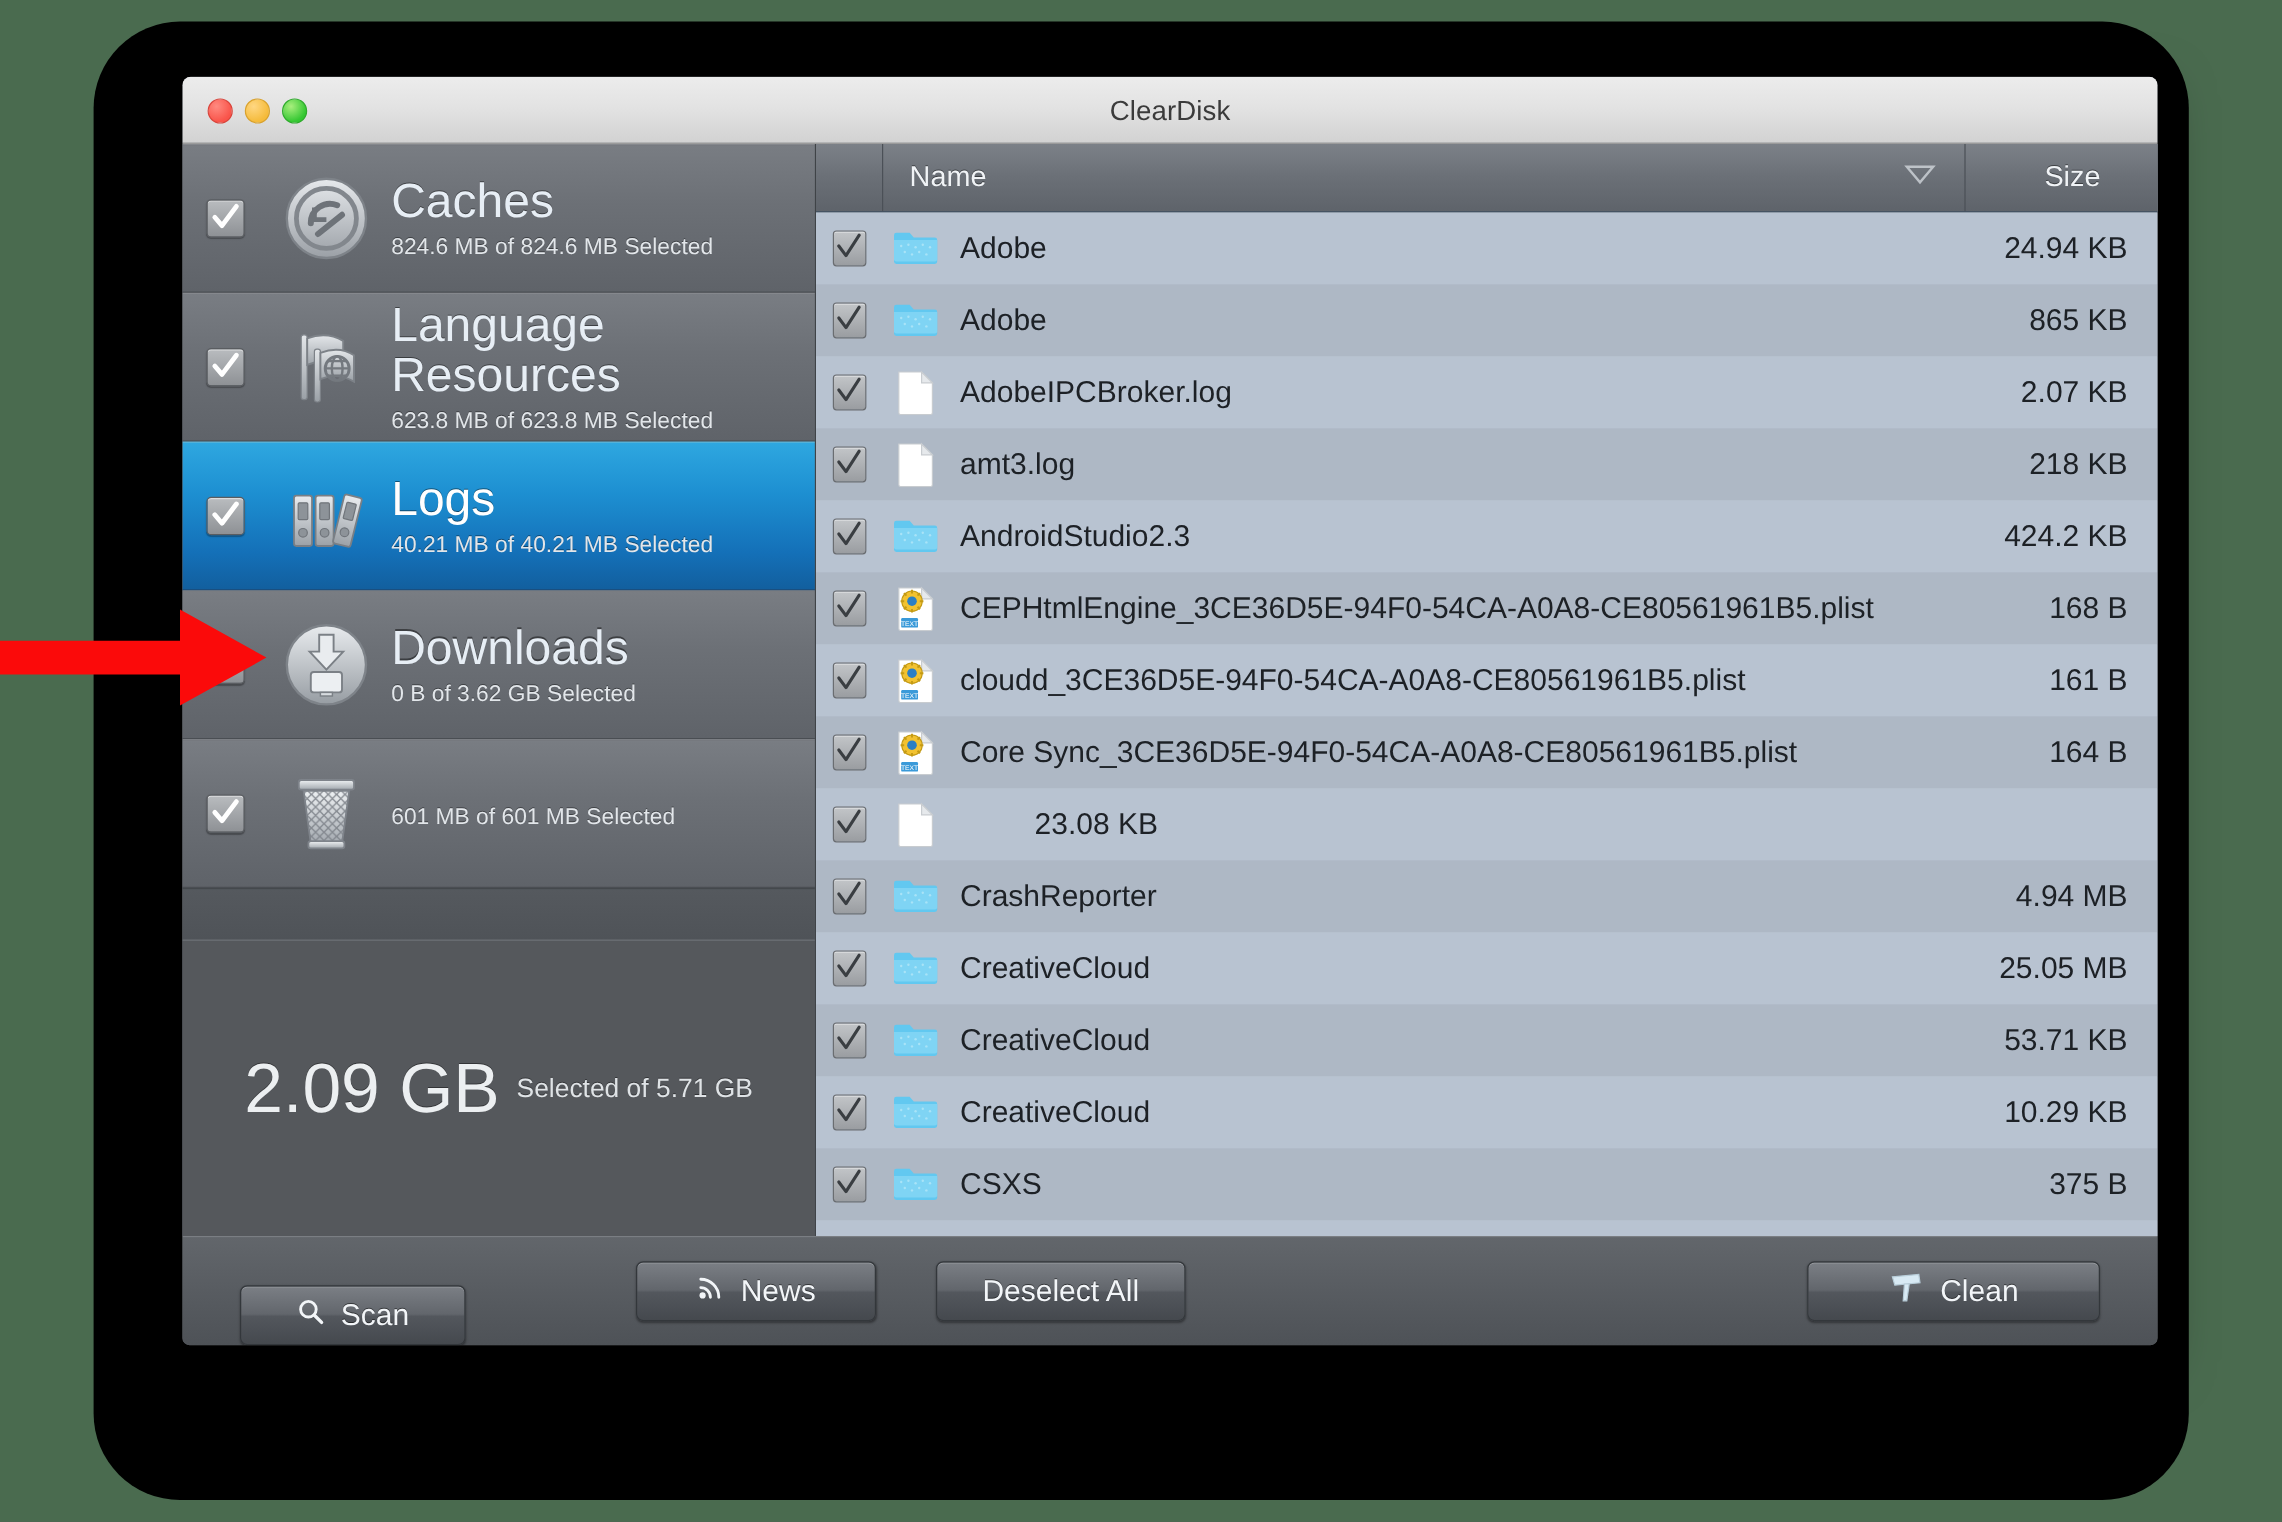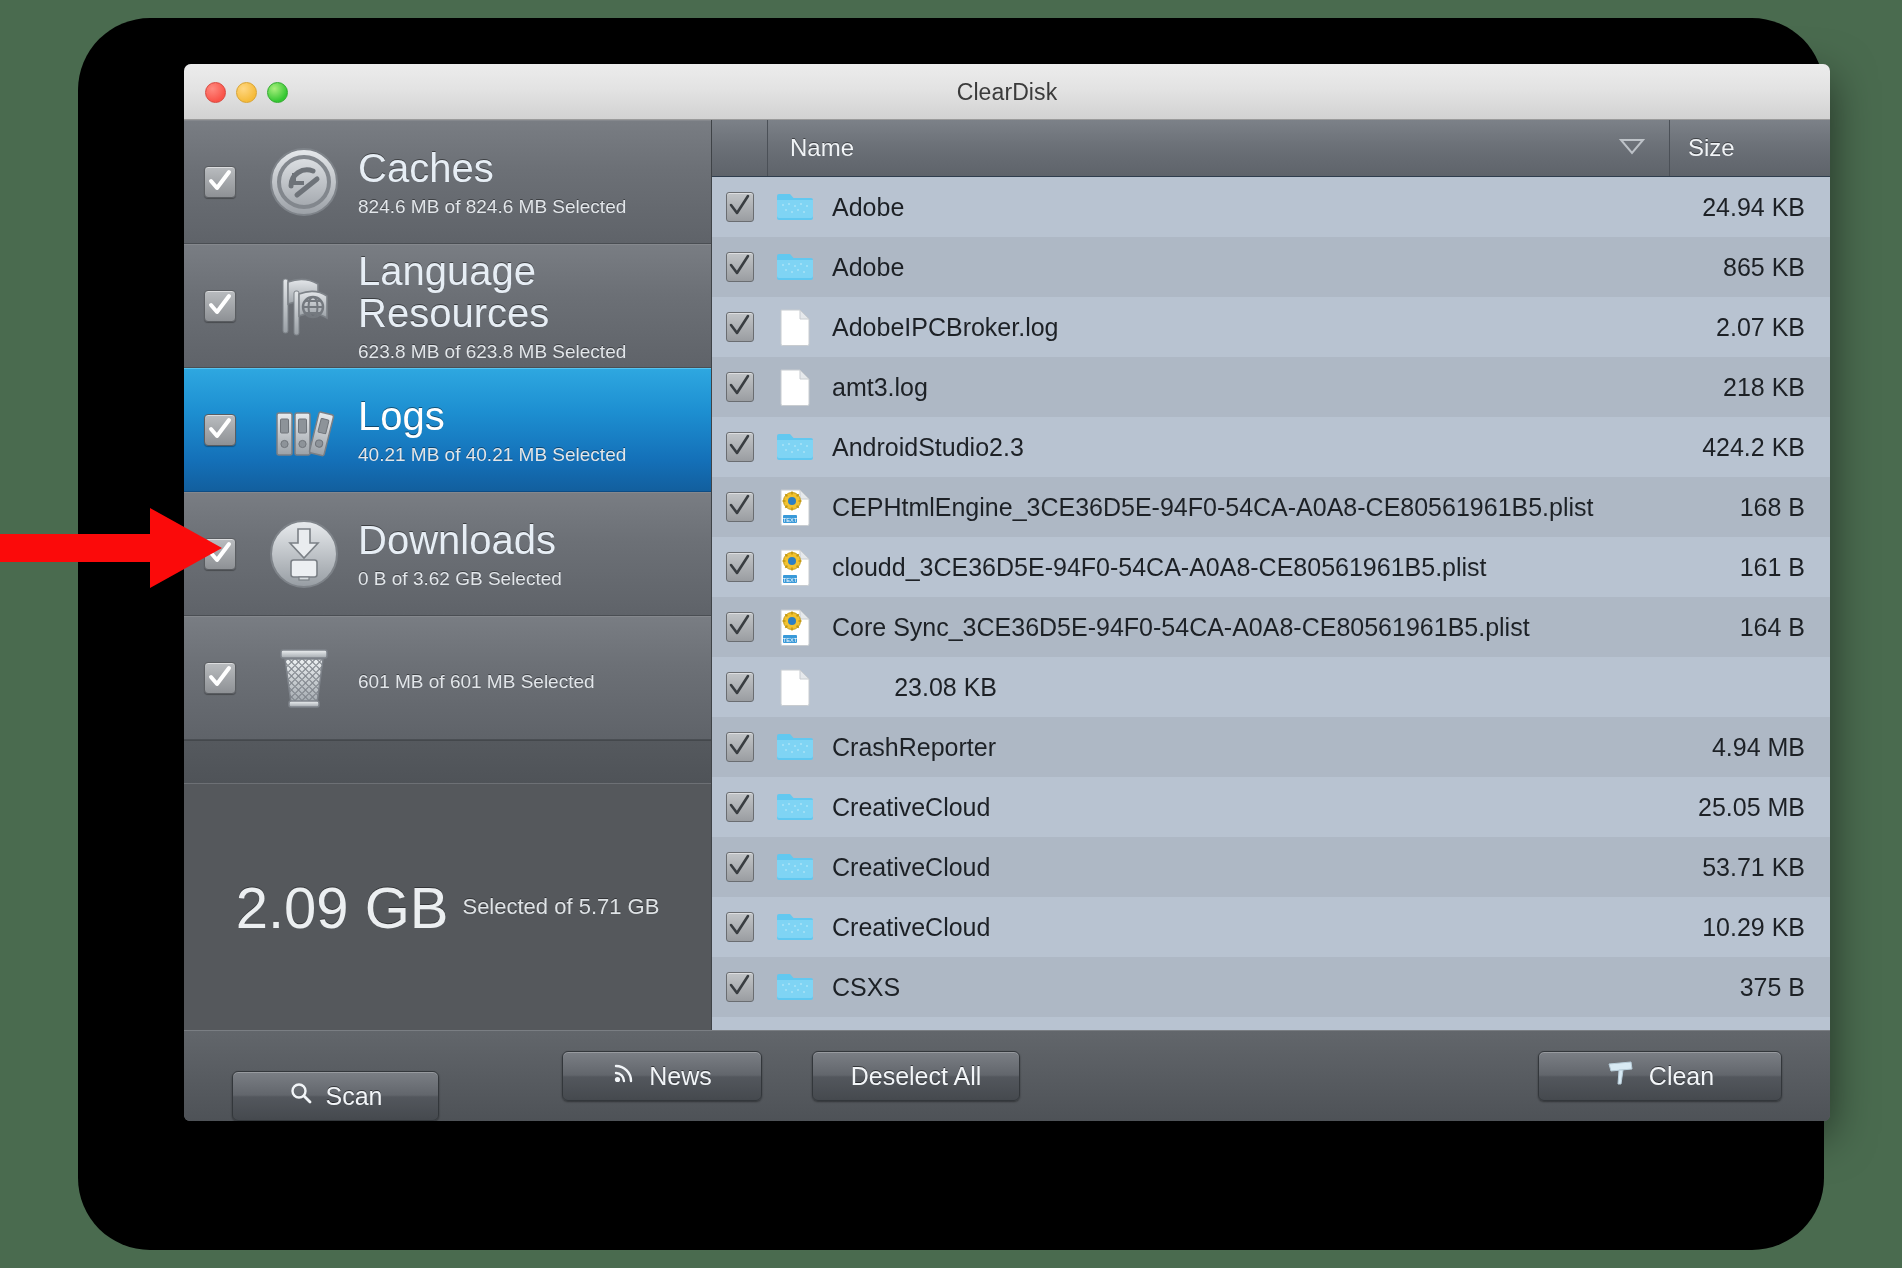--- a/index.html
+++ b/index.html
@@ -16,21 +16,21 @@
     position: absolute;
     left: 78px; top: 18px;
     width: 1746px; height: 1232px;
     background: #000;
     border-radius: 72px;
   }
 
   
   .window {
     position: absolute;
-    left: 184px; top: 64px;
+    left: 152px; top: 64px;
     width: 1646px; height: 1057px;
     background: #5d6166;
     border-radius: 7px 7px 6px 6px;
     box-shadow: 0 14px 44px rgba(0,0,0,.55);
     overflow: hidden;
     display: flex;
     flex-direction: column;
   }
 
   
@@ -132,20 +132,21 @@
   .lhead {
     height: 56px; flex: 0 0 auto; display: flex; align-items: stretch;
     background: linear-gradient(to bottom,#7c8188 0%,#6b7077 48%,#5e636a 100%);
     border-bottom: 1px solid #2f3d4d;
   }
   .lhead-cell {
     display: flex; align-items: center;
     font-size: 24px; color: #f0f3f6;
     text-shadow: 0 -1px 0 rgba(0,0,0,.45);
     box-sizing: border-box;
+    justify-content: center;
   }
   .lhead-chk { width: 56px; flex: 0 0 56px; border-right: 1px solid #4b5057; }
   .lhead-name { flex: 1 1 auto; padding-left: 22px; border-right: 1px solid #4b5057; justify-content: space-between; padding-right: 22px; }
   .lhead-size { width: 160px; flex: 0 0 160px; padding-left: 18px; }
   .sort-tri { opacity: .7; }
 
   .rows { flex: 1 1 auto; overflow: hidden; position: relative; }
   .row {
     height: 60px; display: flex; align-items: center;
     box-sizing: border-box;
@@ -182,21 +183,21 @@
     height: 50px; border-radius: 6px;
     background: linear-gradient(to bottom,#7b7f85 0%,#62666c 48%,#53575d 52%,#45494e 100%);
     border: 1px solid #33373b;
     box-shadow: inset 0 1px 0 rgba(255,255,255,.22), 0 1px 2px rgba(0,0,0,.4);
     color: #f2f5f8; font-size: 25px;
     display: flex; align-items: center; justify-content: center; gap: 13px;
     box-sizing: border-box; padding: 0 20px;
     text-shadow: 0 -1px 0 rgba(0,0,0,.5);
     cursor: default;
   }
-  .btn-scan     { position: absolute; left: 48px;  width: 207px; margin-top: 40px; }
+  .btn-scan     { position: absolute; left: 48px;  width: 188px; margin-top: 40px; }
   .btn-news     { position: absolute; left: 378px; width: 200px; }
   .btn-deselect { position: absolute; left: 628px; width: 208px; }
   .btn-clean    { position: absolute; right: 48px; width: 244px; }
 
   
   .arrow { position: absolute; left: 0px; top: 498px; }
 </style>
 </head>
 <body>
 

